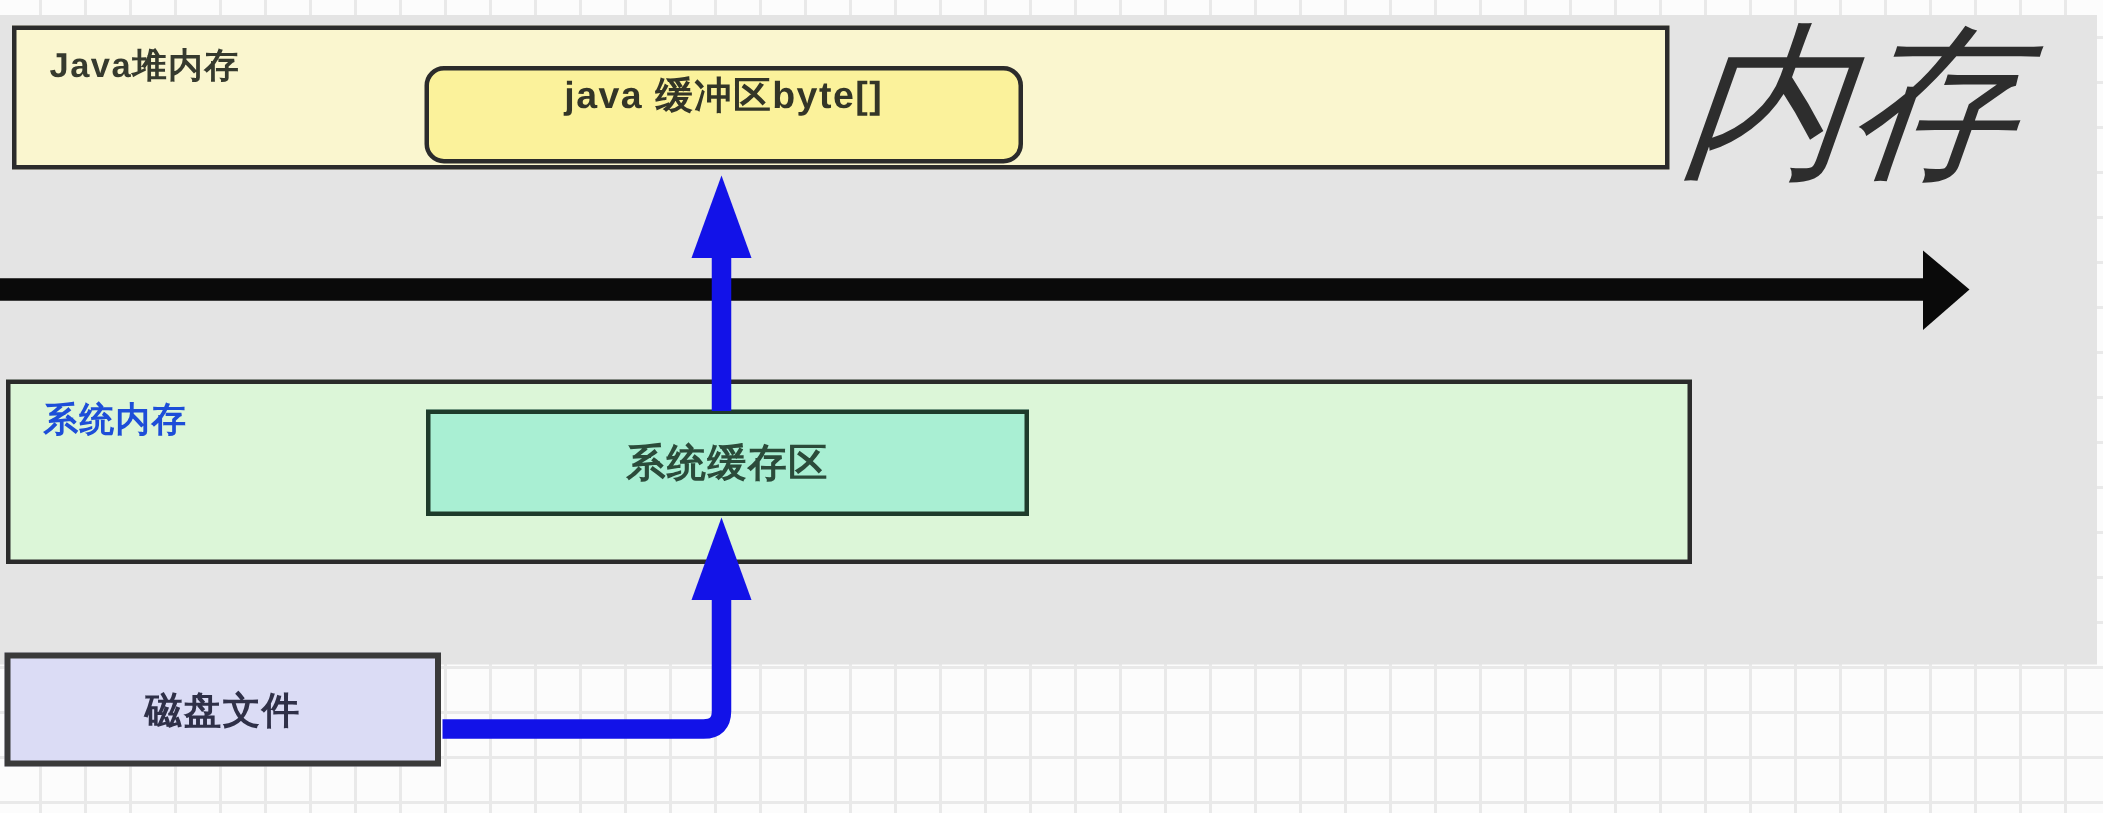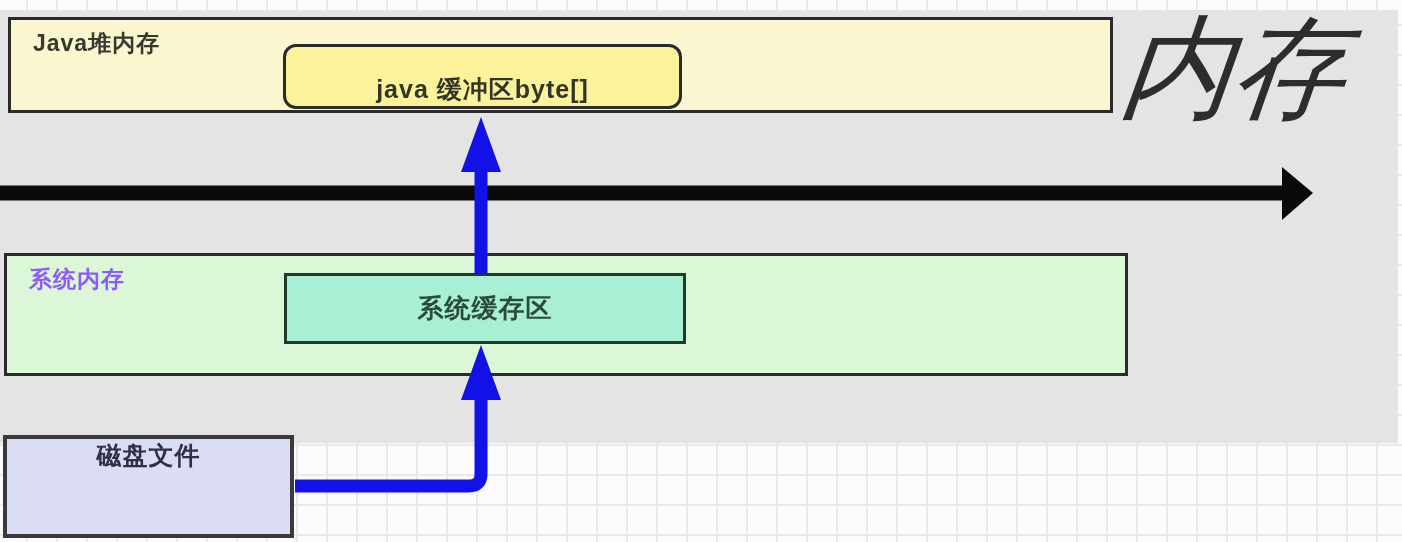--- a/index.html
+++ b/index.html
@@ -42,49 +42,49 @@
     left: 22px; top: 8px;
     font-size: 23px;
     font-weight: bold;
     color: #363a2e;
     letter-spacing: 1px;
   }
   .java-buffer {
     left: 283px; top: 44px;
     width: 399px; height: 65px;
     background: #fbf29b;
-    display: flex; align-items: flex-end; justify-content: center; border-radius: 13px;
+    display: flex; align-items: flex-start; justify-content: center; border-radius: 13px;
   }
   .inner-text {
     font-size: 25px;
     font-weight: bold;
     color: #333527;
     letter-spacing: 1px;
   }
   .system-memory {
     left: 4px; top: 253px;
     width: 1124px; height: 123px;
     background: #dcf6d8;
   }
-  .system-memory .region-label { color: #8b5cf6; }
+  .system-memory .region-label { color: #1d4ed8; }
   .system-cache {
     left: 284px; top: 273px;
     width: 402px; height: 71px;
     background: #a9efd3;
     border-color: #1e3b2b;
     display: flex; align-items: center; justify-content: center;
   }
   .system-cache .inner-text { color: #2b4b3a; font-size: 26px; }
   .disk-file {
     left: 3px; top: 435px;
-    width: 291px; height: 103px;
+    width: 291px; height: 76px;
     background: #dbdcf5;
     border-width: 4px;
     border-color: #3a3a3a;
-    display: flex; justify-content: center;
+    display: flex; align-items: center; justify-content: center;
   }
   .disk-file .inner-text { color: #2f3048; font-size: 25px; }
   .memory-title {
     position: absolute;
     left: 1122px; top: 2px;
     width: 270px;
     font-size: 112px;
     font-style: italic;
     font-weight: 500;
     color: #2d2d2d;

